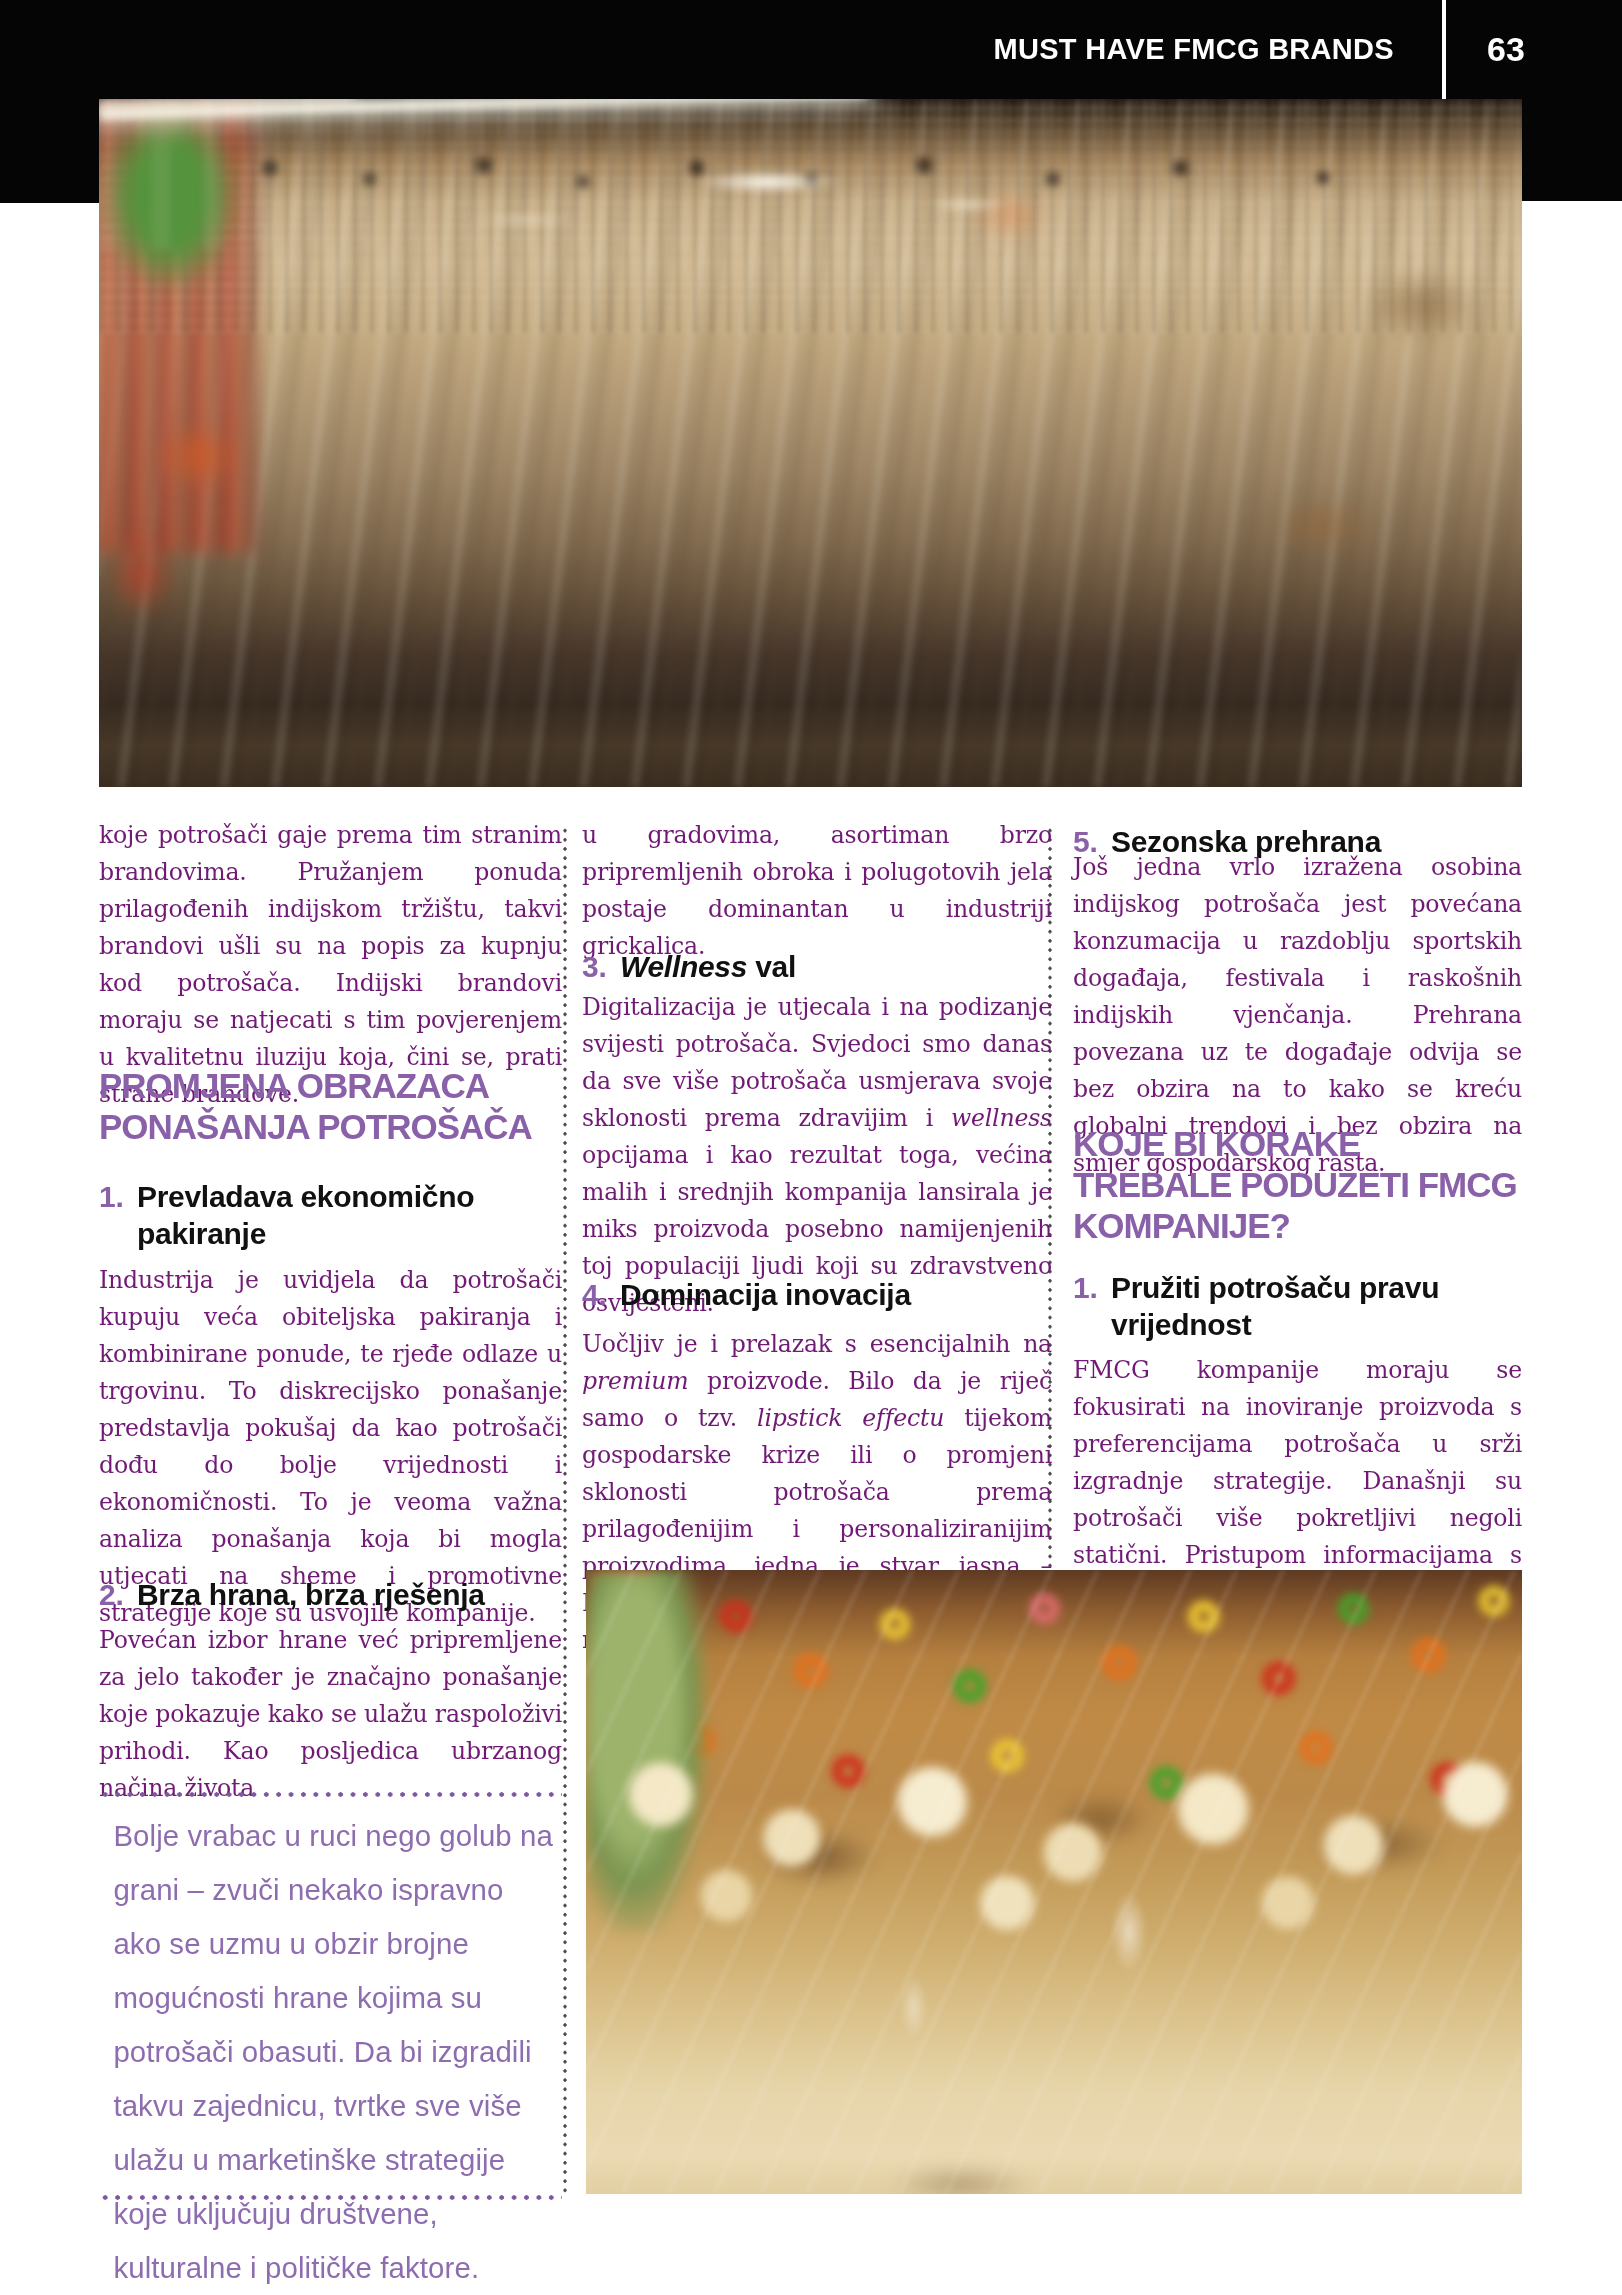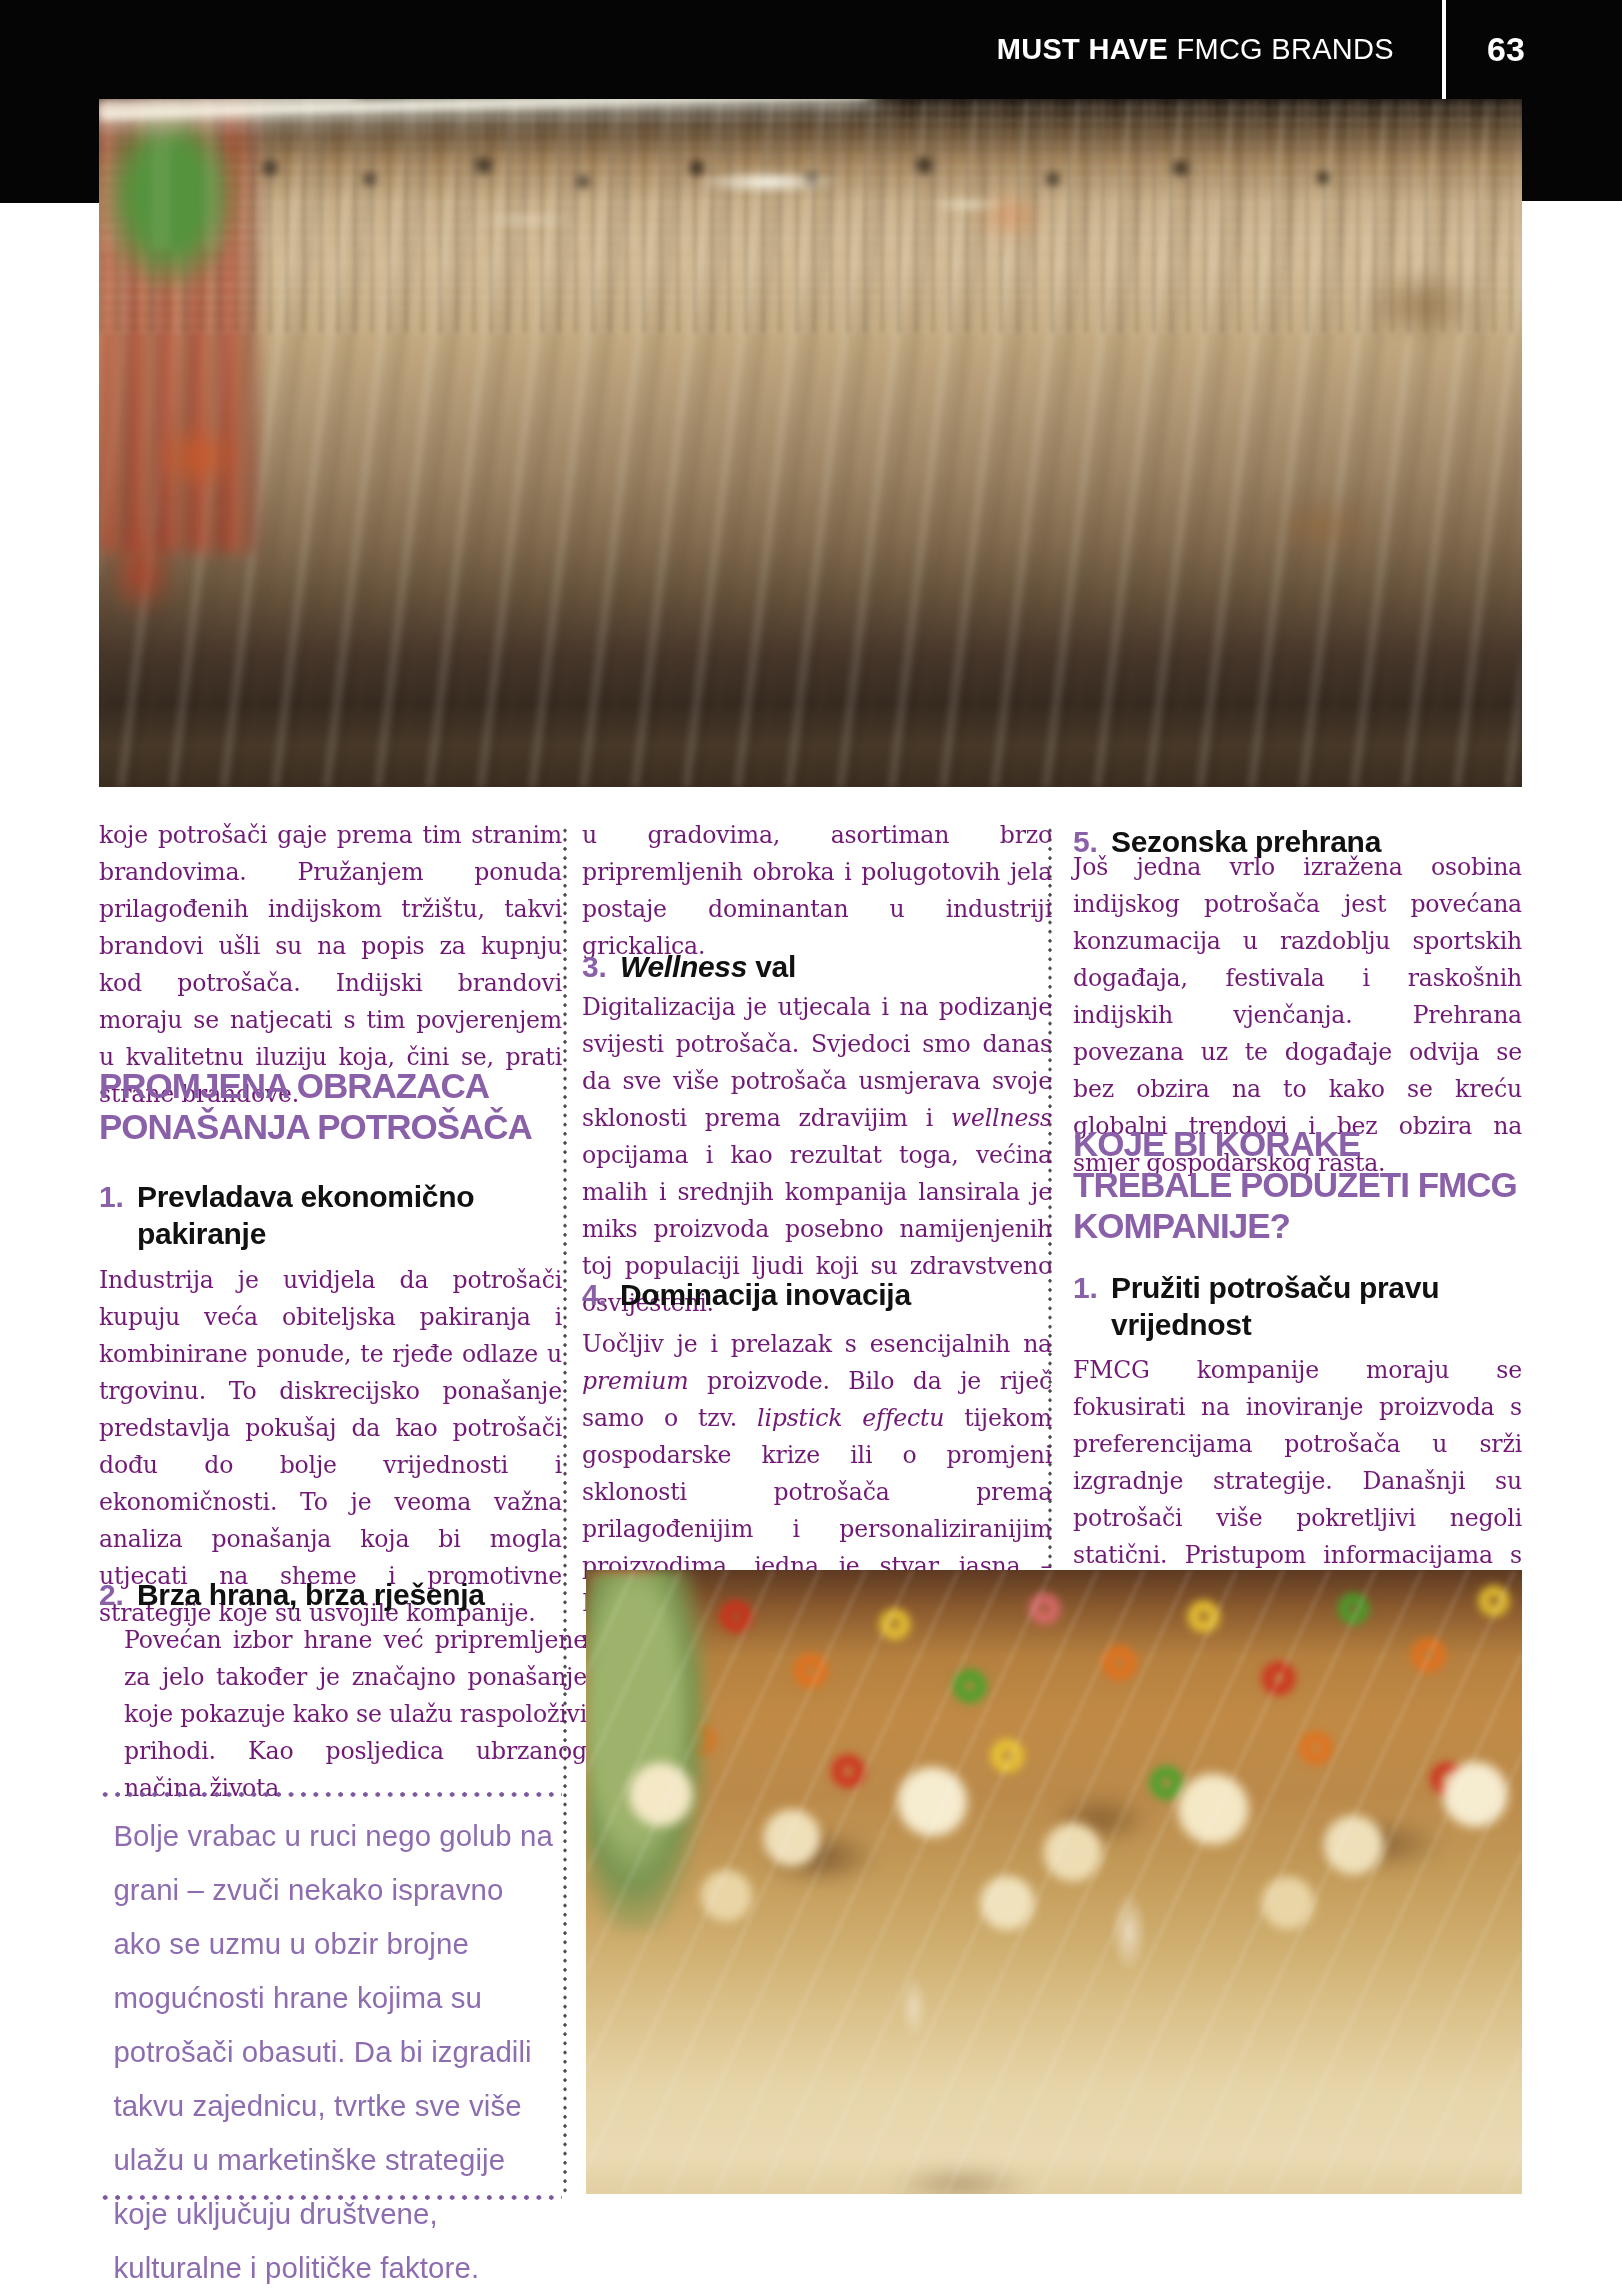--- a/index.html
+++ b/index.html
@@ -8,21 +8,21 @@
   .abs{position:absolute;}
 
   
   .band{left:0;top:0;width:1623px;height:99px;background:#050505;}
   .block-left{left:0;top:0;width:99px;height:203px;background:#050505;}
   .block-right{left:1518px;top:0;width:105px;height:201px;background:#050505;}
   .hdr-sep{left:1442px;top:0;width:3.9px;height:99px;background:#ffffff;}
   .hdr-text{right:229px;top:0;height:99px;line-height:99px;color:#ffffff;
             font-size:29px;letter-spacing:0.3px;white-space:nowrap;}
   .hdr-text b{font-weight:700;}
-  .hdr-text span.lite{font-weight:400;}
+  .hdr-text span.lite{font-weight:700;}
   .page-num{left:1442px;top:0;width:128px;height:99px;line-height:99px;
             text-align:center;color:#ffffff;font-size:34px;font-weight:700;}
 
   
   .photo{overflow:hidden;}
   .photo > div{position:absolute;inset:0;}
   .photo-top{left:99px;top:99px;width:1423px;height:688px;background:#8a7a63;}
   .pt-base{background:linear-gradient(180deg,#201812 0%,#5a452c 4%,#a08057 9%,#c6ad85 15%,
     #d2bb94 24%,#c4ab82 34%,#b29975 44%,#9d8565 54%,#836c50 64%,#64503a 73%,
     #46362a 81%,#362a20 88%,#473828 94%,#3a2d20 100%);}
@@ -183,21 +183,21 @@
 <div class="abs num-head" style="left:99px;top:1178px;width:463px;">
   <span class="num">1.</span>
   <span class="ttl">Prevladava ekonomično pakiranje</span>
 </div>
 <div class="abs body-para" style="left:99px;top:1262px;width:463px;">Industrija je uvidjela da potrošači kupuju veća obiteljska pakiranja i kombinirane ponude, te rjeđe odlaze u trgovinu. To diskrecijsko ponašanje predstavlja pokušaj da kao potrošači dođu do bolje vrijednosti i ekonomičnosti. To je veoma važna analiza ponašanja koja bi mogla utjecati na sheme i promotivne strategije koje su usvojile kompanije.</div>
 
 <div class="abs num-head" style="left:99px;top:1576px;width:463px;">
   <span class="num">2.</span>
   <span class="ttl">Brza hrana, brza rješenja</span>
 </div>
-<div class="abs body-para" style="left:99px;top:1622px;width:463px;margin-left:25px;">Povećan izbor hrane već pripremljene za jelo također je značajno ponašanje koje pokazuje kako se ulažu raspoloživi prihodi. Kao posljedica ubrzanog načina života</div>
+<div class="abs body-para" style="left:99px;top:1622px;width:463px;">Povećan izbor hrane već pripremljene za jelo također je značajno ponašanje koje pokazuje kako se ulažu raspoloživi prihodi. Kao posljedica ubrzanog načina života</div>
 
 <div class="abs pullquote">Bolje vrabac u ruci nego golub na grani – zvuči nekako ispravno ako se uzmu u obzir brojne mogućnosti hrane kojima su potrošači obasuti. Da bi izgradili takvu zajednicu, tvrtke sve više ulažu u marketinške strategije koje uključuju društvene, kulturalne i političke faktore.</div>
 
 <div class="abs body-para" style="left:582px;top:817px;width:470px;">u gradovima, asortiman brzo pripremljenih obroka i polugotovih jela postaje dominantan u industriji grickalica.</div>
 
 <div class="abs num-head" style="left:582px;top:948px;width:470px;">
   <span class="num">3.</span>
   <span class="ttl"><span class="it">Wellness</span><span> val</span></span>
 </div>
 <div class="abs body-para" style="left:582px;top:989px;width:470px;"><span>Digitalizacija je utjecala i na podizanje svijesti potrošača. Svjedoci smo danas da sve više potrošača usmjerava svoje sklonosti prema zdravijim i </span><span class="it">wellness</span><span> opcijama i kao rezultat toga, većina malih i srednjih kompanija lansirala je miks proizvoda posebno namijenjenih toj populaciji ljudi koji su zdravstveno osviješteni.</span></div>

